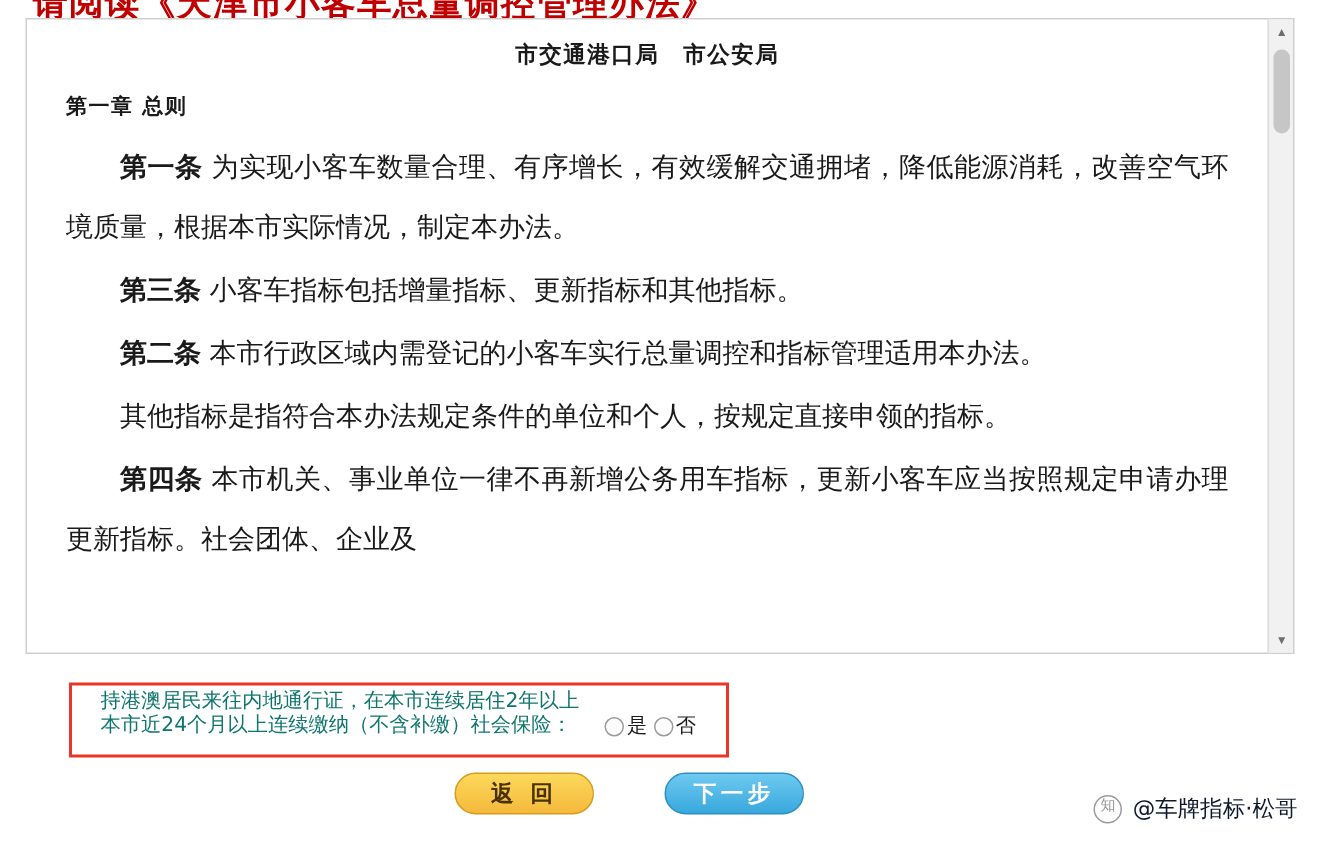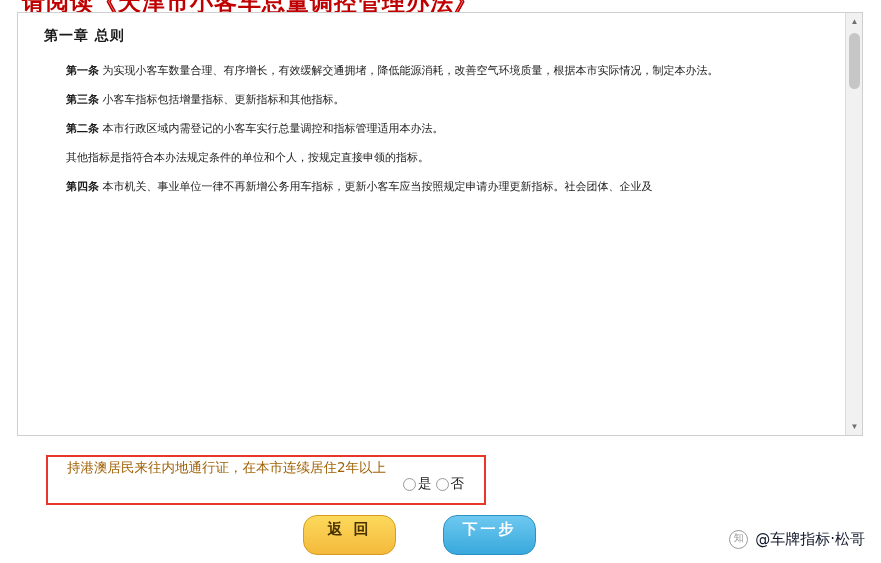--- a/index.html
+++ b/index.html
@@ -71,22 +71,22 @@
     letter-spacing: 1px;
   }
   .doc-chapter {
     text-align: left;
     font-size: 14px;
     font-weight: bold;
     margin: 0 0 12px 0;
     letter-spacing: 1px;
   }
   .doc-p {
-    font-size: 11px;
-    line-height: 27px;
+    font-size: 18px;
+    line-height: 40px;
     margin: 0 0 2px 0;
     text-align: justify;
     text-indent: 2em;
   }
   .doc-p b {
     font-weight: bold;
   }
   
   .scrollbar {
     position: absolute;
@@ -134,21 +134,21 @@
     border: 2px solid #e8362b;
     box-sizing: border-box;
     background: #ffffff;
   }
   .condition-text {
     position: absolute;
     left: 19px;
     top: 2px;
     font-size: 13.5px;
     line-height: 16px;
-    color: #a16207;
+    color: #0f766e;
     font-family: "DejaVu Sans", sans-serif;
     white-space: nowrap;
   }
   .radio-group {
     position: absolute;
     left: 355px;
     top: 18px;
     display: flex;
     align-items: center;
     gap: 4px;
@@ -165,21 +165,21 @@
     display: inline-block;
     width: 11px;
     height: 11px;
     border: 1px solid #9a9a9a;
     border-radius: 50%;
     background: #fdfdfd;
   }
   
   .btn {
     position: absolute;
-    height: 40px;
+    height: 28px;
     line-height: 26px;
     text-align: center;
     font-size: 15px;
     letter-spacing: 3px;
     border-radius: 14px;
     box-sizing: border-box;
     cursor: pointer;
     font-family: "DejaVu Sans", sans-serif;
   }
   .btn-back {
@@ -242,20 +242,21 @@
 </style>
 </head>
 <body>
 
 <div class="page">
 
   <div class="top-headline">请阅读《天津市小客车总量调控管理办法》</div>
 
   <div class="doc-panel">
     <div class="doc-inner">
+      <div class="doc-subtitle">市交通港口局　市公安局</div>
       <div class="doc-chapter">第一章 总则</div>
 
       <p class="doc-p"><b>第一条</b> <span>为实现小客车数量合理、有序增长，有效缓解交通拥堵，降低能源消耗，改善空气环境质量，根据本市实际情况，制定本办法。</span></p>
       <p class="doc-p"><b>第三条</b> <span>小客车指标包括增量指标、更新指标和其他指标。</span></p>
       <p class="doc-p"><b>第二条</b> <span>本市行政区域内需登记的小客车实行总量调控和指标管理适用本办法。</span></p>
       <p class="doc-p"><span>其他指标是指符合本办法规定条件的单位和个人，按规定直接申领的指标。</span></p>
       <p class="doc-p"><b>第四条</b> <span>本市机关、事业单位一律不再新增公务用车指标，更新小客车应当按照规定申请办理更新指标。社会团体、企业及</span></p>
     </div>
 
     <div class="scrollbar">
@@ -265,20 +266,21 @@
       <div class="sb-thumb"></div>
       <div class="sb-arrow down">
           <span>▼</span>
         </div>
     </div>
   </div>
 
   <div class="condition-box">
     <div class="condition-text">
       <div>持港澳居民来往内地通行证，在本市连续居住2年以上</div>
+      <div>本市近24个月以上连续缴纳（不含补缴）社会保险：</div>
     </div>
     <div class="radio-group">
       <label class="radio-item">
         <span class="radio-dot"></span>
         <span>是</span>
       </label>
       <label class="radio-item">
         <span class="radio-dot"></span>
         <span>否</span>
       </label>

